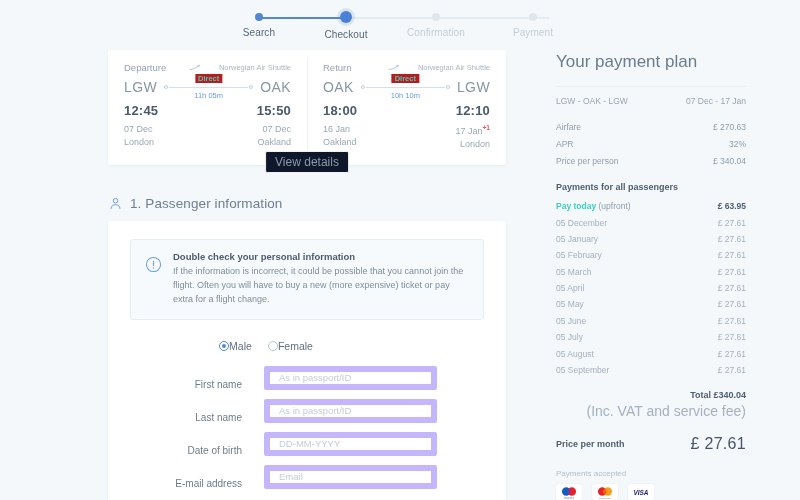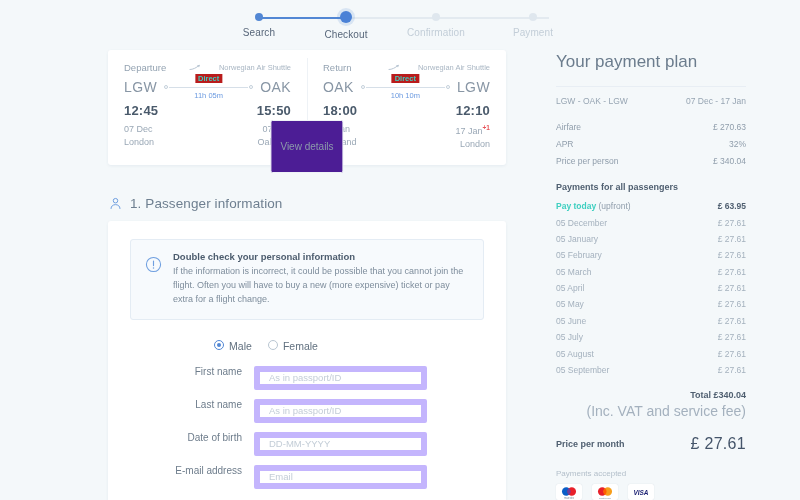--- a/index.html
+++ b/index.html
@@ -179,26 +179,26 @@
     font-size: 6.5px;
     vertical-align: super;
     font-weight: bold;
   }
 
   .view-details {
     position: absolute;
     left: 50%;
     bottom: -8px;
     transform: translateX(-50%);
-    background: #4c1d95;
+    background: #0f172a;
     border: 1px solid #eef2f6;
     border-radius: 2px;
-    font-size: 10px;
+    font-size: 12px;
     color: #8c9bab;
-    padding: 20px 9px;
+    padding: 3px 9px;
     cursor: pointer;
     white-space: nowrap;
   }
 
   
   .passenger-head { margin-top: 31px; }
   .passenger-card {
     background: #fff;
     border-radius: 3px;
     box-shadow: 0 1px 3px rgba(80,110,140,0.09);
@@ -227,43 +227,43 @@
     color: #7e8d9c;
   }
 
   .gender-row {
     display: flex;
     justify-content: center;
     gap: 16px;
     margin: 20px 0 14px;
     padding-right: 82px;
   }
-  .radio { display: flex; gap: 5px; cursor: pointer; }
+  .radio { display: flex; align-items: center; cursor: pointer; }
   .radio .rc {
     width: 10px; height: 10px;
     border-radius: 50%;
     border: 1px solid #b9c6d2;
     background: #fff;
     position: relative;
   }
   .radio.on .rc { border-color: #5287d4; }
   .radio.on .rc::after {
     content: "";
     position: absolute;
     left: 2px; top: 2px;
     width: 4px; height: 4px;
     border-radius: 50%;
     background: #5287d4;
   }
   .radio .rl { font-size: 10.5px; color: #61707f; }
 
   .field {
     display: flex;
-    align-items: flex-start;
-    gap: 12px;
+    align-items: flex-end;
+    gap: 22px;
     margin-bottom: 9px;
   }
   .field .flabel {
     width: 112px;
     text-align: right;
     font-size: 10px;
     color: #6d7c8b;
     flex: 0 0 auto;
   }
   .field .finput {

